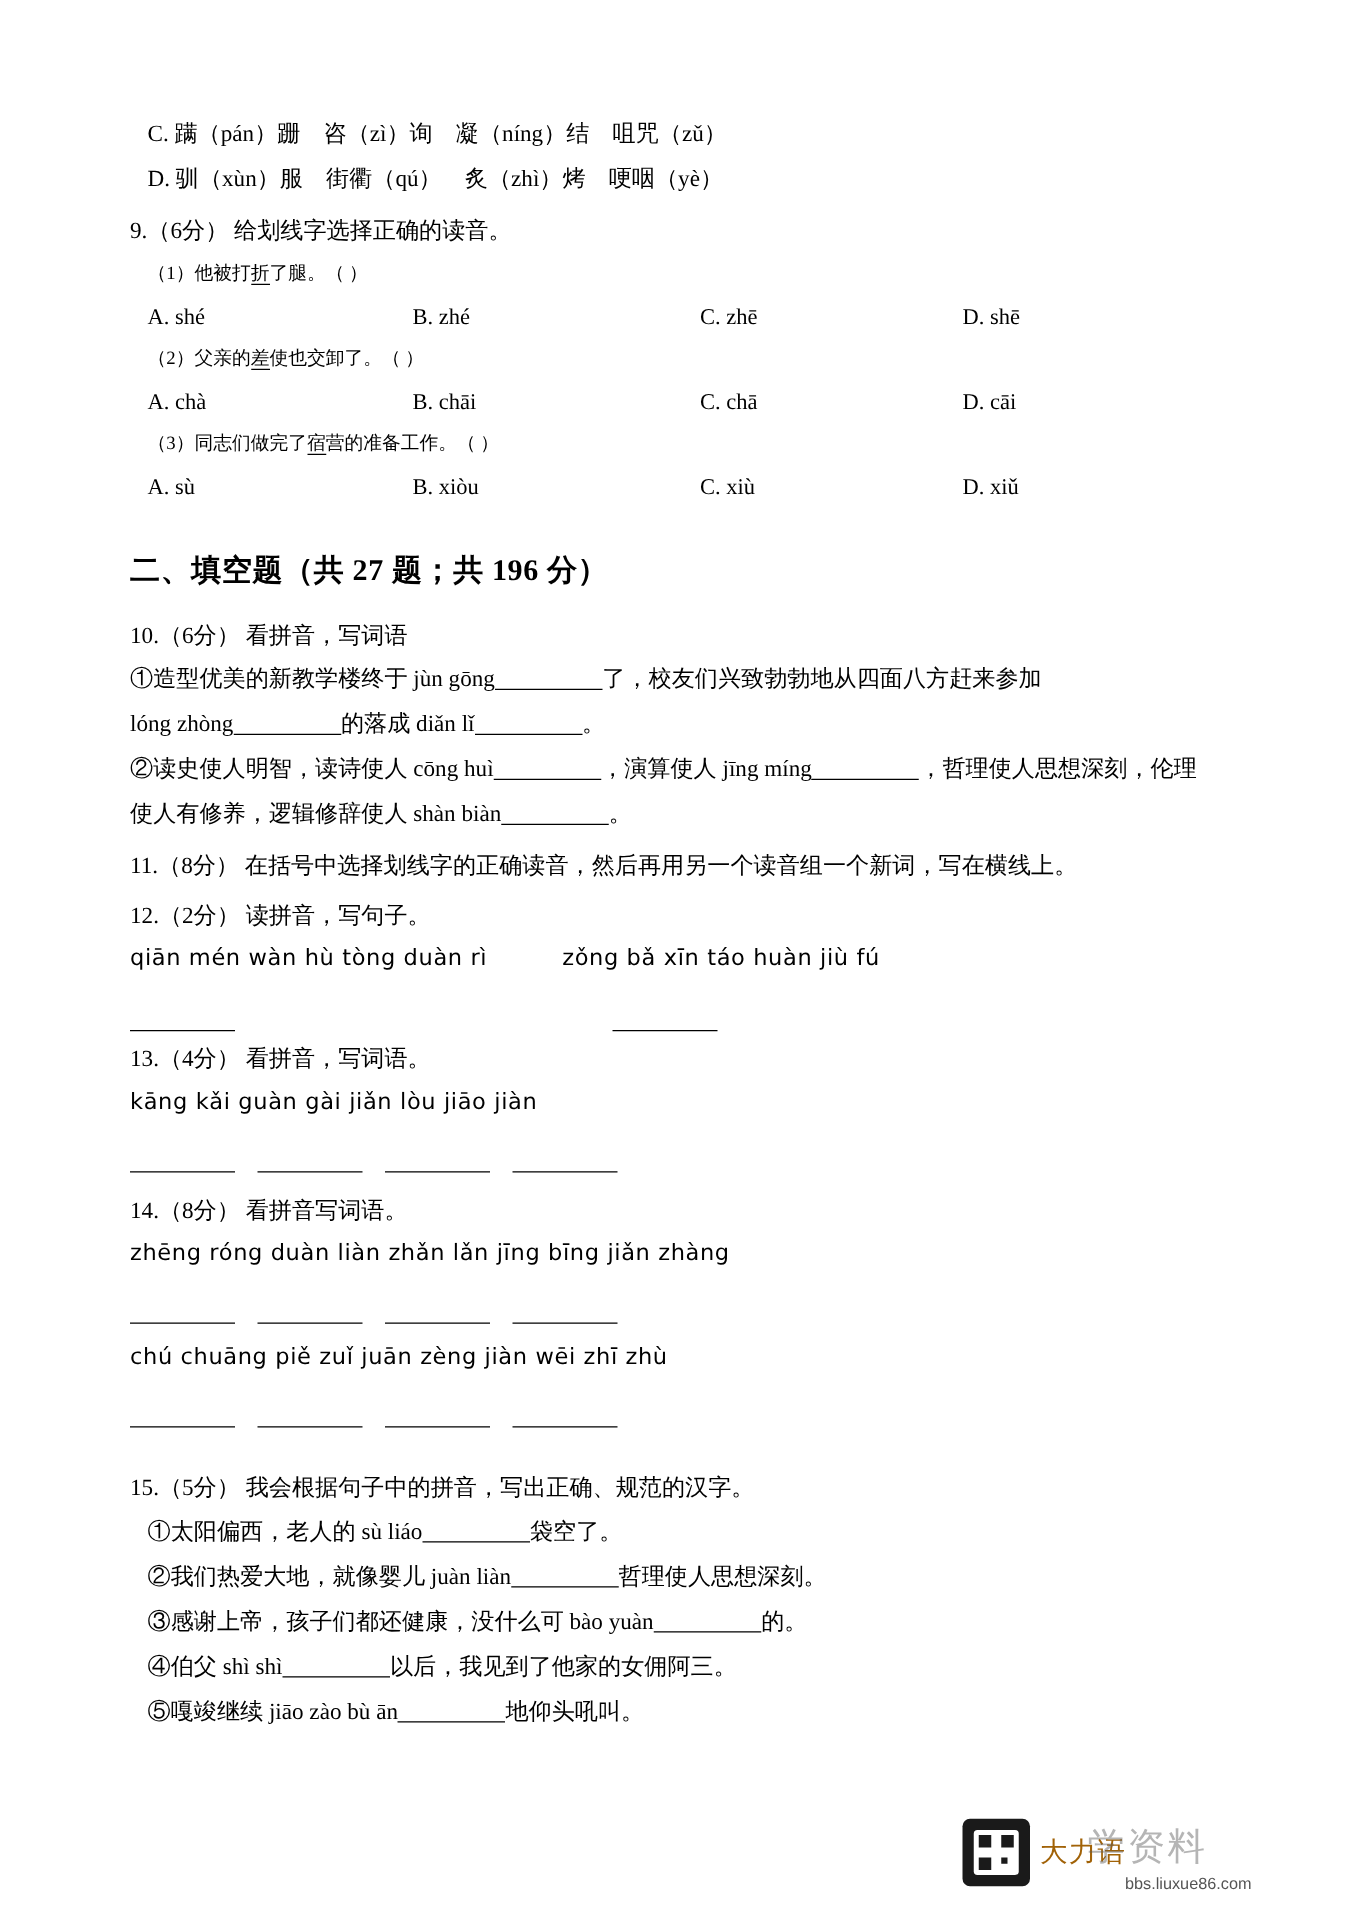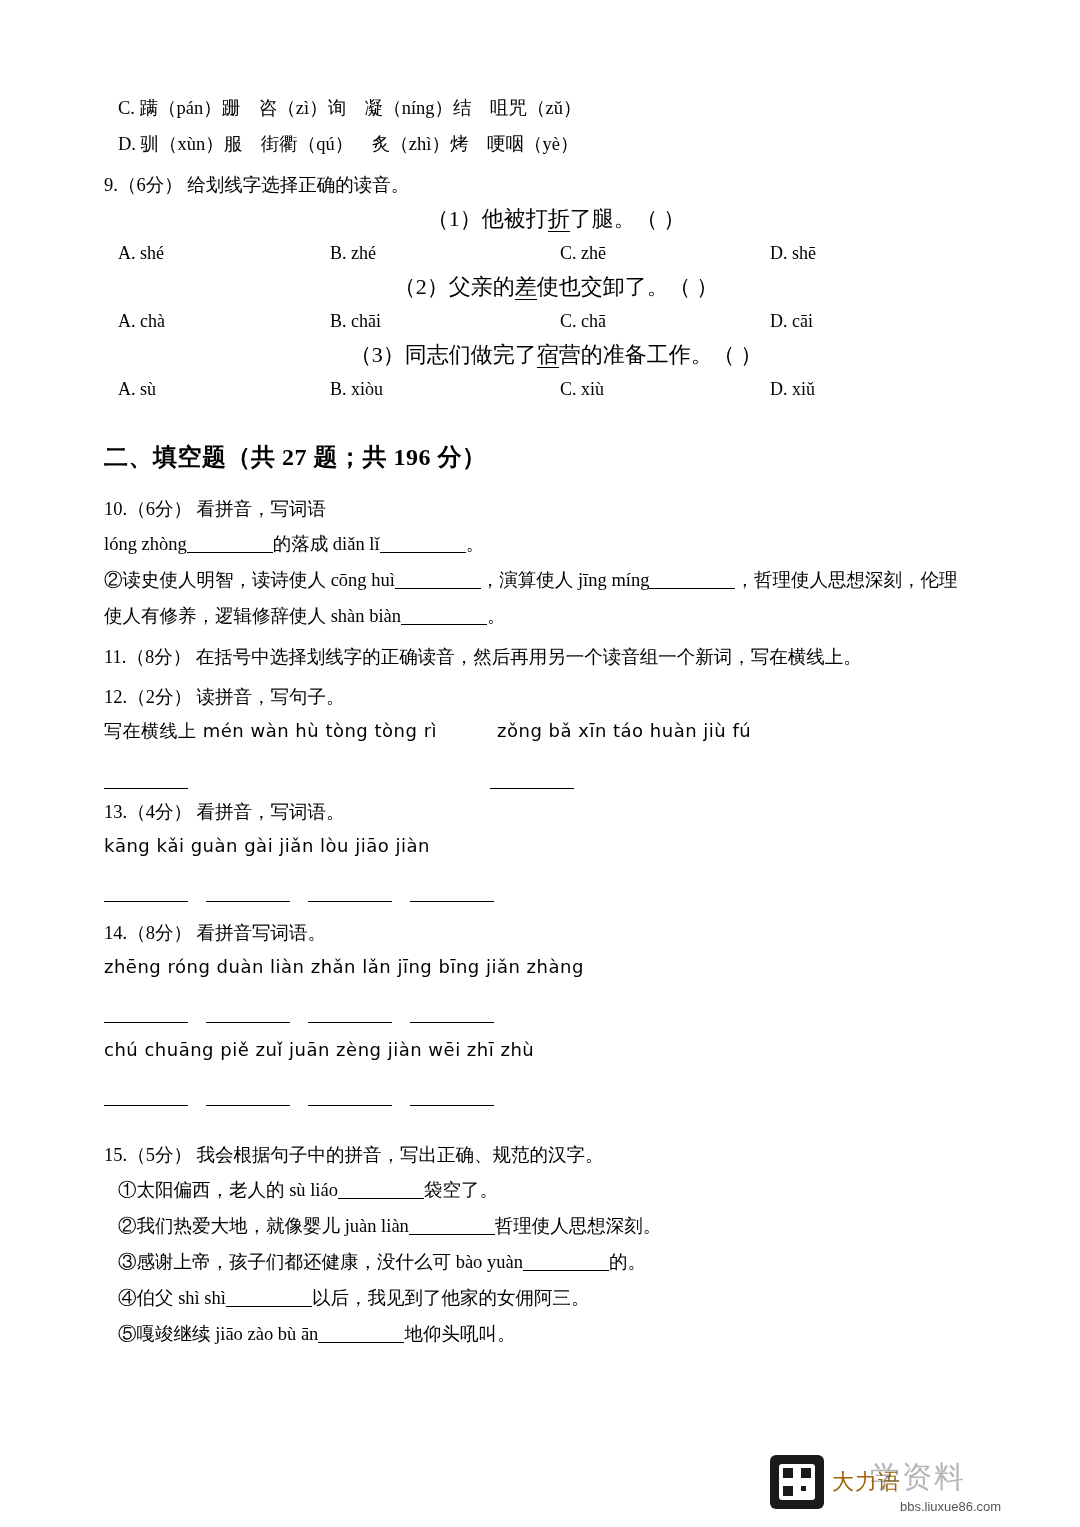--- a/index.html
+++ b/index.html
@@ -28,23 +28,22 @@
     top: 90px;
     width: 890px;
   }
   .line {
     font-size: 18.5px;
     line-height: 36px;
     white-space: pre-wrap;
   }
   .indent1 { padding-left: 14px; }
   .q-line {
-    font-size: 22px;
-    line-height: 34px;
-    text-align: center;
+    font-size: 15px;
+    line-height: 34px;
   }
   .opts {
     display: flex;
     font-size: 18px;
     line-height: 34px;
     padding-left: 14px;
   }
   .opts > span { display: block; }
   .o1 { width: 212px; }
   .o2 { width: 230px; }
@@ -187,34 +186,37 @@
       <span class="o1">A. sù</span>
       <span class="o2">B. xiòu</span>
       <span class="o3">C. xiù</span>
       <span class="o4">D. xiǔ</span>
     </div>
 
     <div class="section-title">二、填空题（共 27 题；共 196 分）</div>
 
     <div class="q-head">10.（6分） 看拼音，写词语</div>
     <div class="sub">
+      <span>①造型优美的新教学楼终于 jùn  gōng</span><span class="blank"></span><span>了，校友们兴致勃勃地从四面八方赶来参加</span>
+    </div>
+    <div class="sub">
       <span>lóng  zhòng</span><span class="blank"></span><span>的落成 diǎn  lǐ</span><span class="blank"></span><span>。</span>
     </div>
     <div class="sub">
       <span>②读史使人明智，读诗使人 cōng  huì</span><span class="blank"></span><span>，演算使人 jīng  míng</span><span class="blank"></span><span>，哲理使人思想深刻，伦理</span>
     </div>
     <div class="sub">
       <span>使人有修养，逻辑修辞使人 shàn  biàn</span><span class="blank"></span><span>。</span>
     </div>
 
     <div class="q-head">11.（8分） 在括号中选择划线字的正确读音，然后再用另一个读音组一个新词，写在横线上。</div>
 
     <div class="q-head">12.（2分） 读拼音，写句子。</div>
     <div class="pin-row">
-      <span>写在横线上  mén  wàn  hù  tòng  tòng  rì</span><span style="display:inline-block;width:60px"></span><span>zǒng  bǎ  xīn  táo  huàn  jiù  fú</span>
+      <span>qiān  mén  wàn  hù  tòng  duàn  rì</span><span style="display:inline-block;width:60px"></span><span>zǒng  bǎ  xīn  táo  huàn  jiù  fú</span>
     </div>
     <div class="blanks-row" style="margin-top:18px">
       <div class="b"></div>
       <div class="b" style="margin-left:276px"></div>
     </div>
 
     <div class="q-head">13.（4分） 看拼音，写词语。</div>
     <div class="pin-row">kāng  kǎi    guàn  gài    jiǎn  lòu    jiāo  jiàn</div>
     <div class="blanks-row" style="margin-top:16px">
       <div class="b" style="margin-right:18px"></div>

